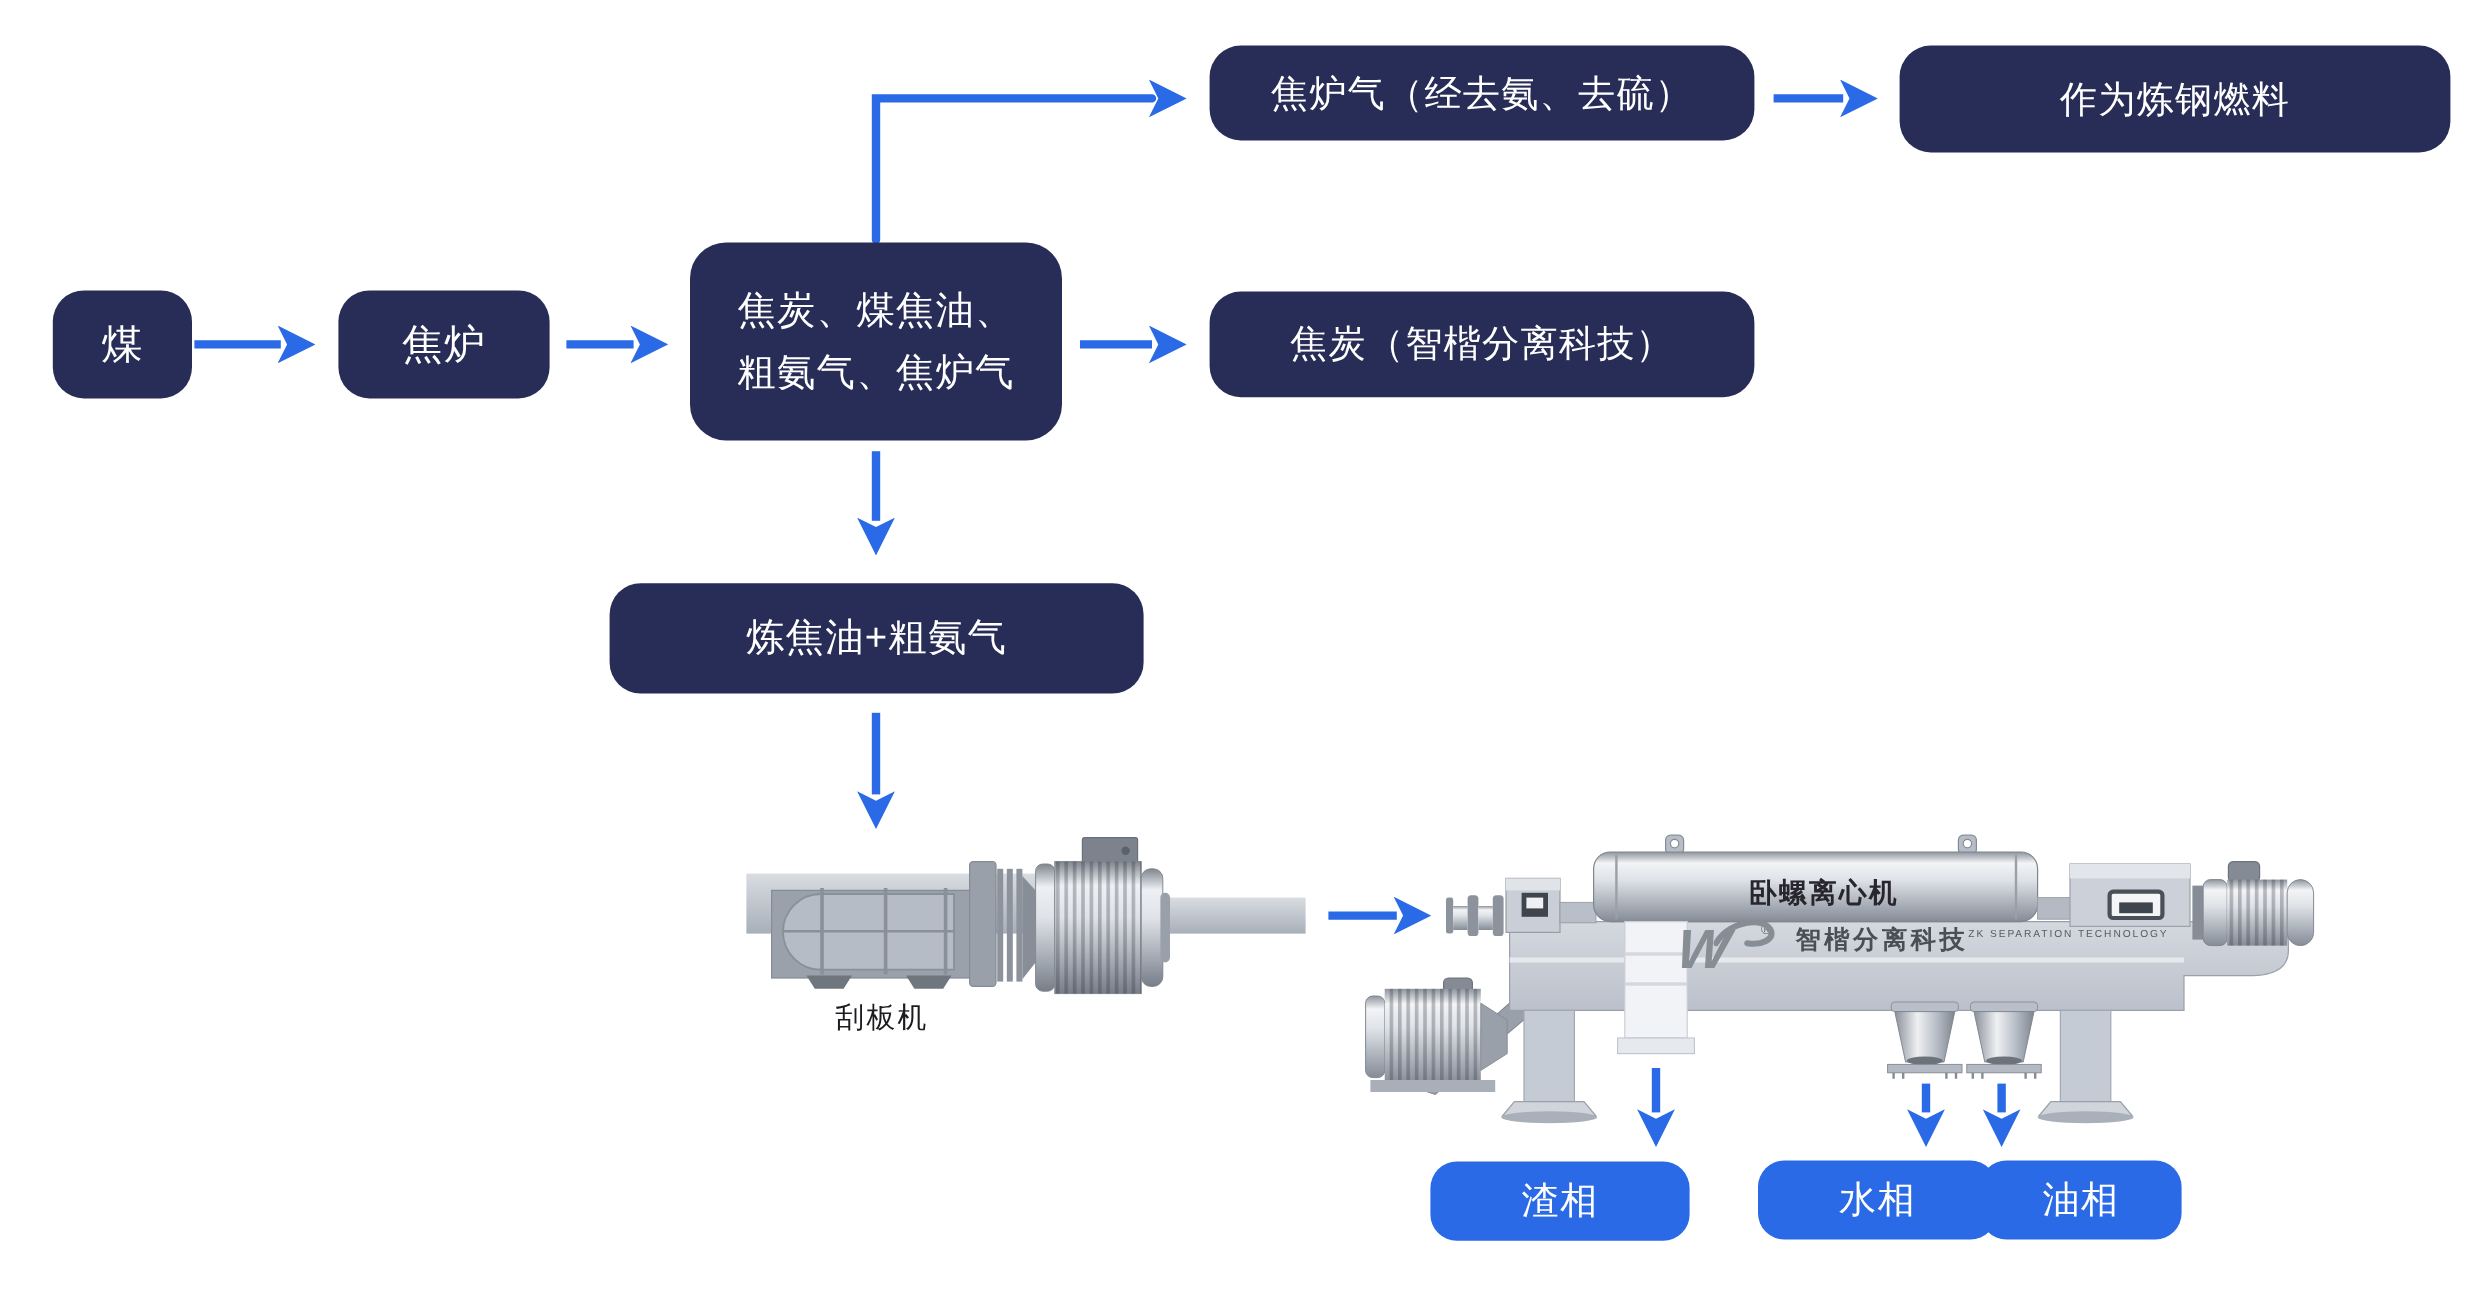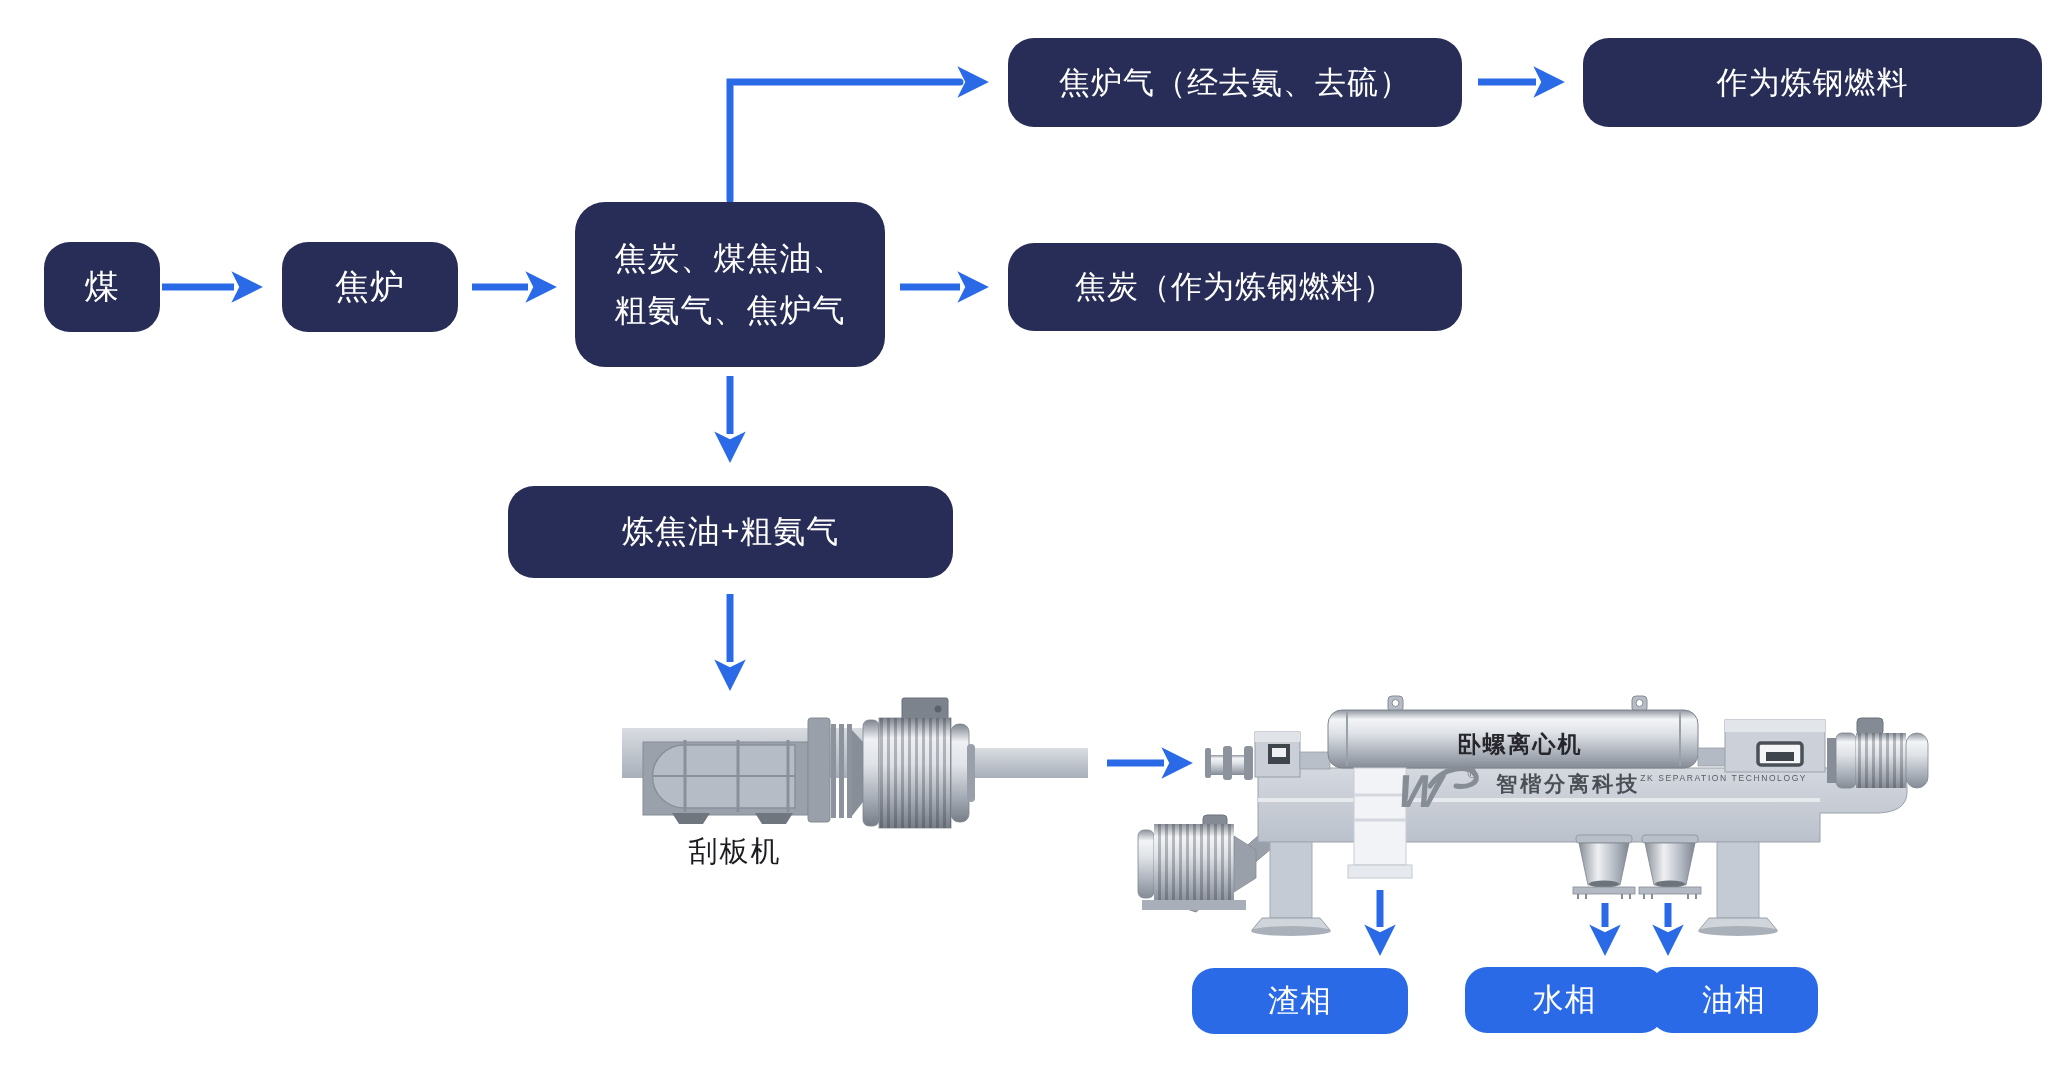--- a/index.html
+++ b/index.html
@@ -10,21 +10,21 @@
   .abs{position:absolute;}
   .node{
     position:absolute;display:flex;align-items:center;justify-content:center;
     color:#ffffff;text-align:center;font-weight:500;letter-spacing:1px;
   }
   .navy{background:#272D56;border-radius:26px;}
   .navy.big{border-radius:30px;flex-direction:column;row-gap:8px;}
   .blue{background:#2A6AE6;border-radius:22px;}
   .f34{font-size:34px;} .f32{font-size:32px;} .f31{font-size:31px;}
   .mlabel{
-    position:absolute;color:#1b1c20;font-size:29px;font-weight:500;
+    position:absolute;color:#1b1c20;font-size:24px;font-weight:500;
     text-align:center;letter-spacing:2px;
   }
   .drumlabel{
     position:absolute;color:#26262c;font-size:23px;font-weight:600;
     text-align:center;letter-spacing:2px;
   }
   .logo{position:absolute;left:1398px;top:768px;display:flex;align-items:flex-start;}
   .logo-w{
     position:relative;font-style:italic;font-weight:900;font-size:46px;line-height:46px;
     color:#878d94;transform:skewX(-6deg);
@@ -64,25 +64,25 @@
 
   <div class="node navy f34" style="left:44px;top:242px;width:116px;height:90px;">煤</div>
 
   <div class="node navy f34" style="left:282px;top:242px;width:176px;height:90px;">焦炉</div>
 
   <div class="node navy big f32" style="left:575px;top:202px;width:310px;height:165px;">
     <span>焦炭、煤焦油、</span>
     <span>粗氨气、焦炉气</span>
   </div>
 
-  <div class="node navy f31" style="left:1008px;top:38px;width:454px;height:89px;">焦炉气（经去氨、去硫）</div>
+  <div class="node navy f31" style="left:1008px;top:38px;width:454px;height:79px;">焦炉气（经去氨、去硫）</div>
 
   <div class="node navy f31" style="left:1583px;top:38px;width:459px;height:89px;">作为炼钢燃料</div>
 
-  <div class="node navy f31" style="left:1008px;top:243px;width:454px;height:88px;">焦炭（作为炼钢燃料）</div>
+  <div class="node navy f31" style="left:1008px;top:243px;width:454px;height:88px;">焦炭（智楷分离科技）</div>
 
   <div class="node navy f32" style="left:508px;top:486px;width:445px;height:92px;">炼焦油+粗氨气</div>
 
   <svg class="abs" style="left:600px;top:688px;" width="500" height="180" viewBox="0 0 500 180">
     <defs>
       <linearGradient id="barG" x1="0" y1="0" x2="0" y2="1">
         <stop offset="0" stop-color="#d9dde2"></stop>
           <stop offset="1" stop-color="#a8afb9"></stop>
       </linearGradient>
       <linearGradient id="metalV" x1="0" y1="0" x2="0" y2="1">

